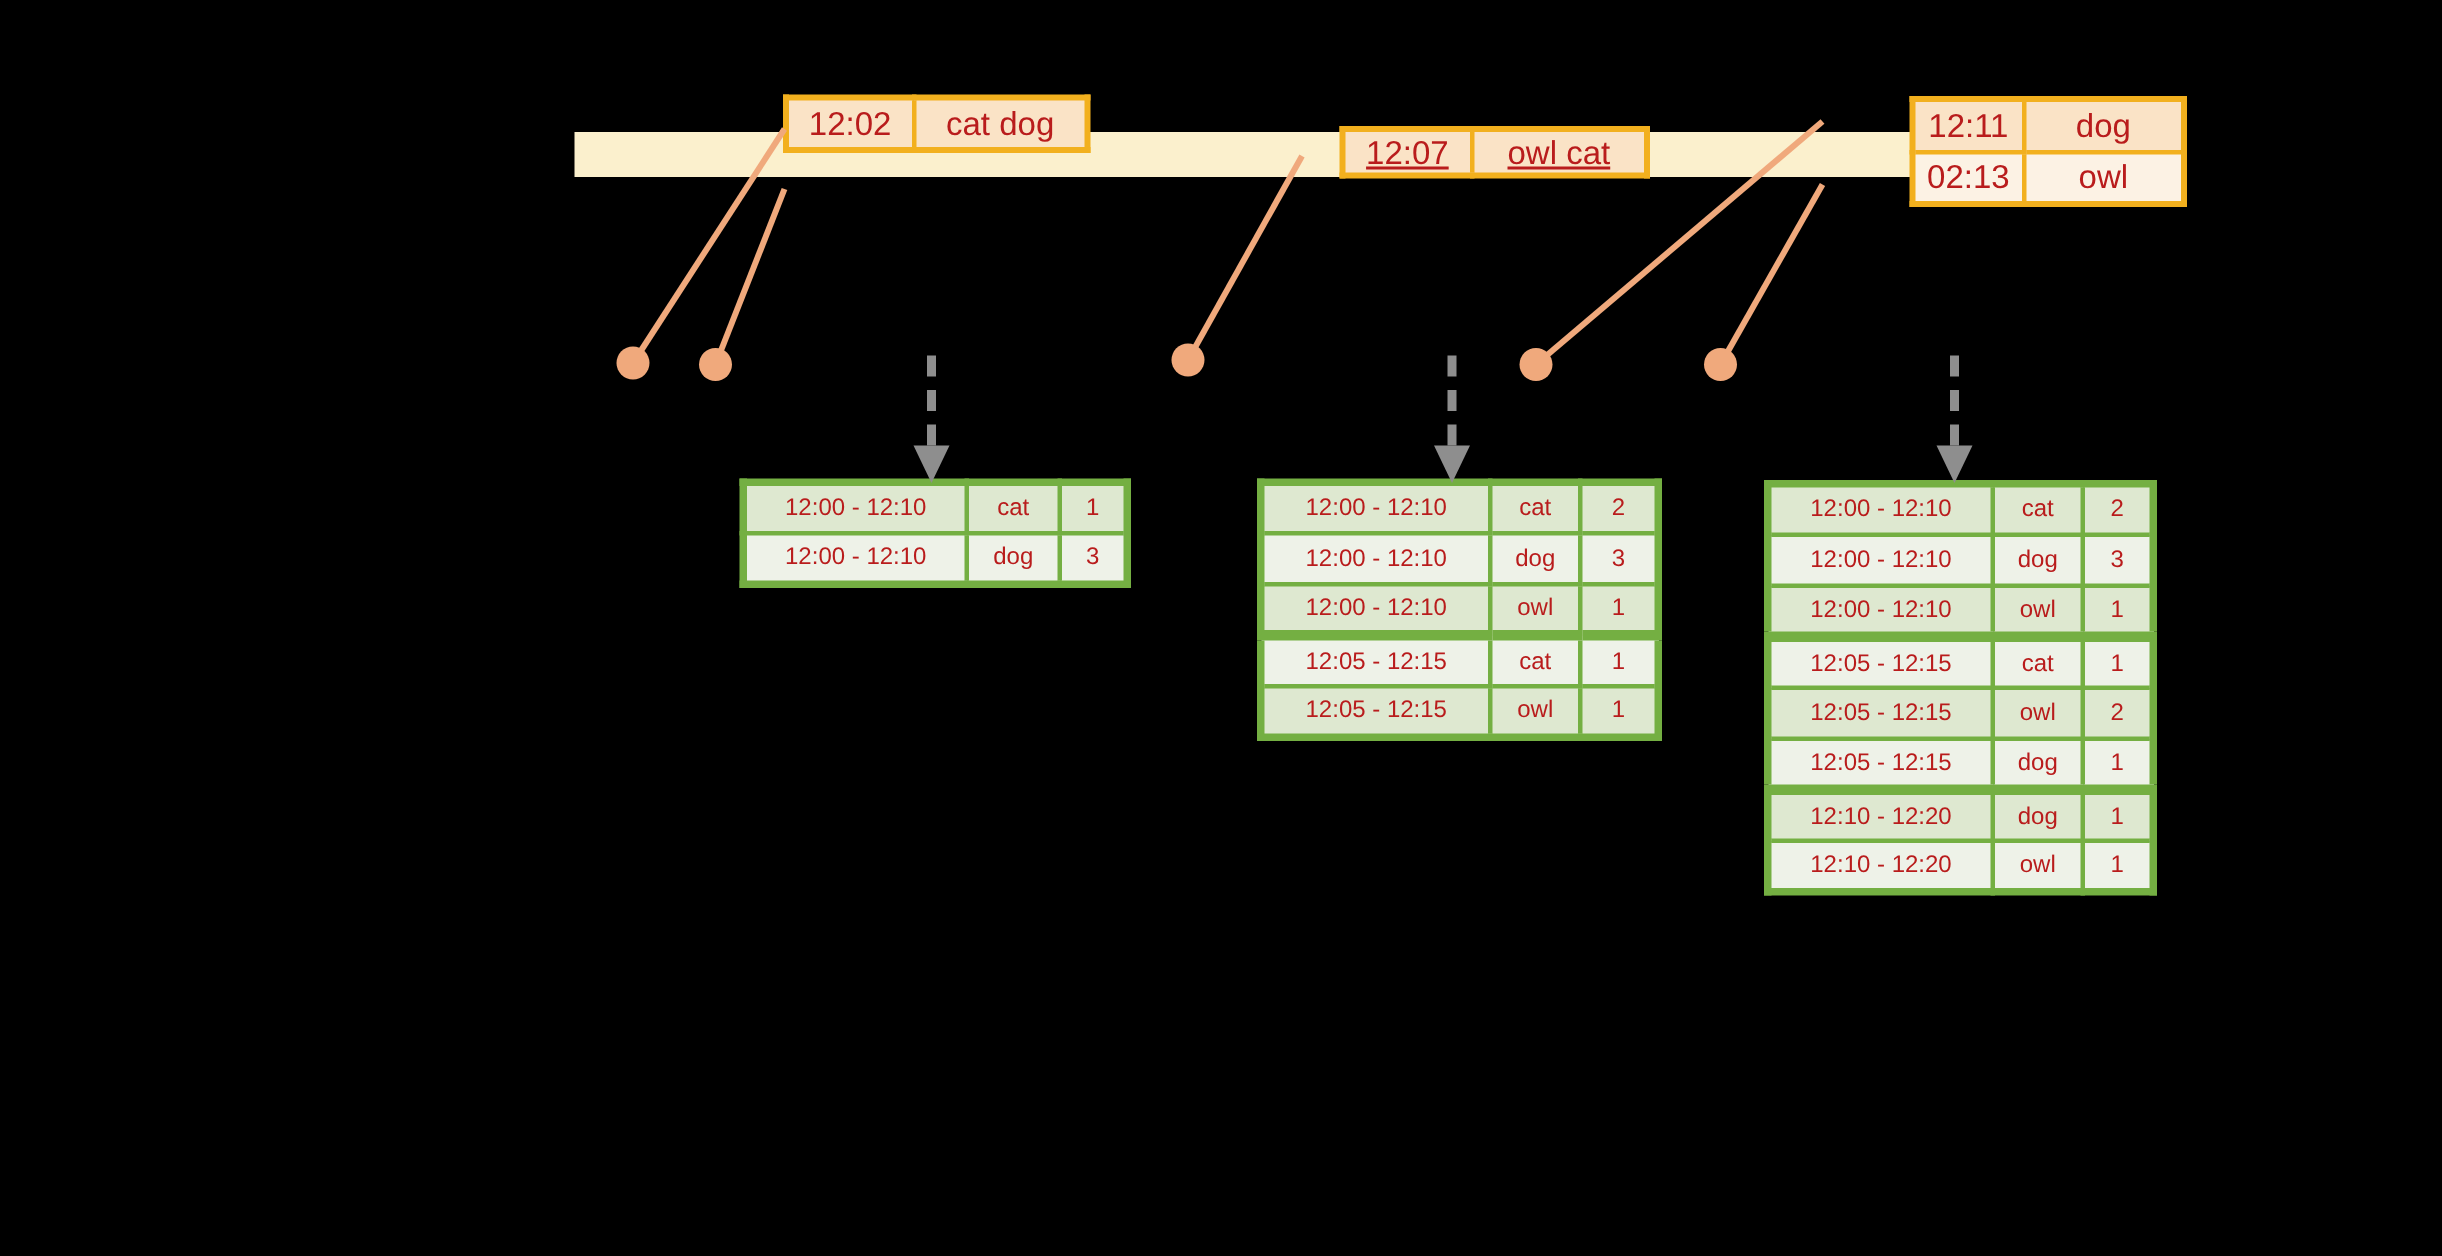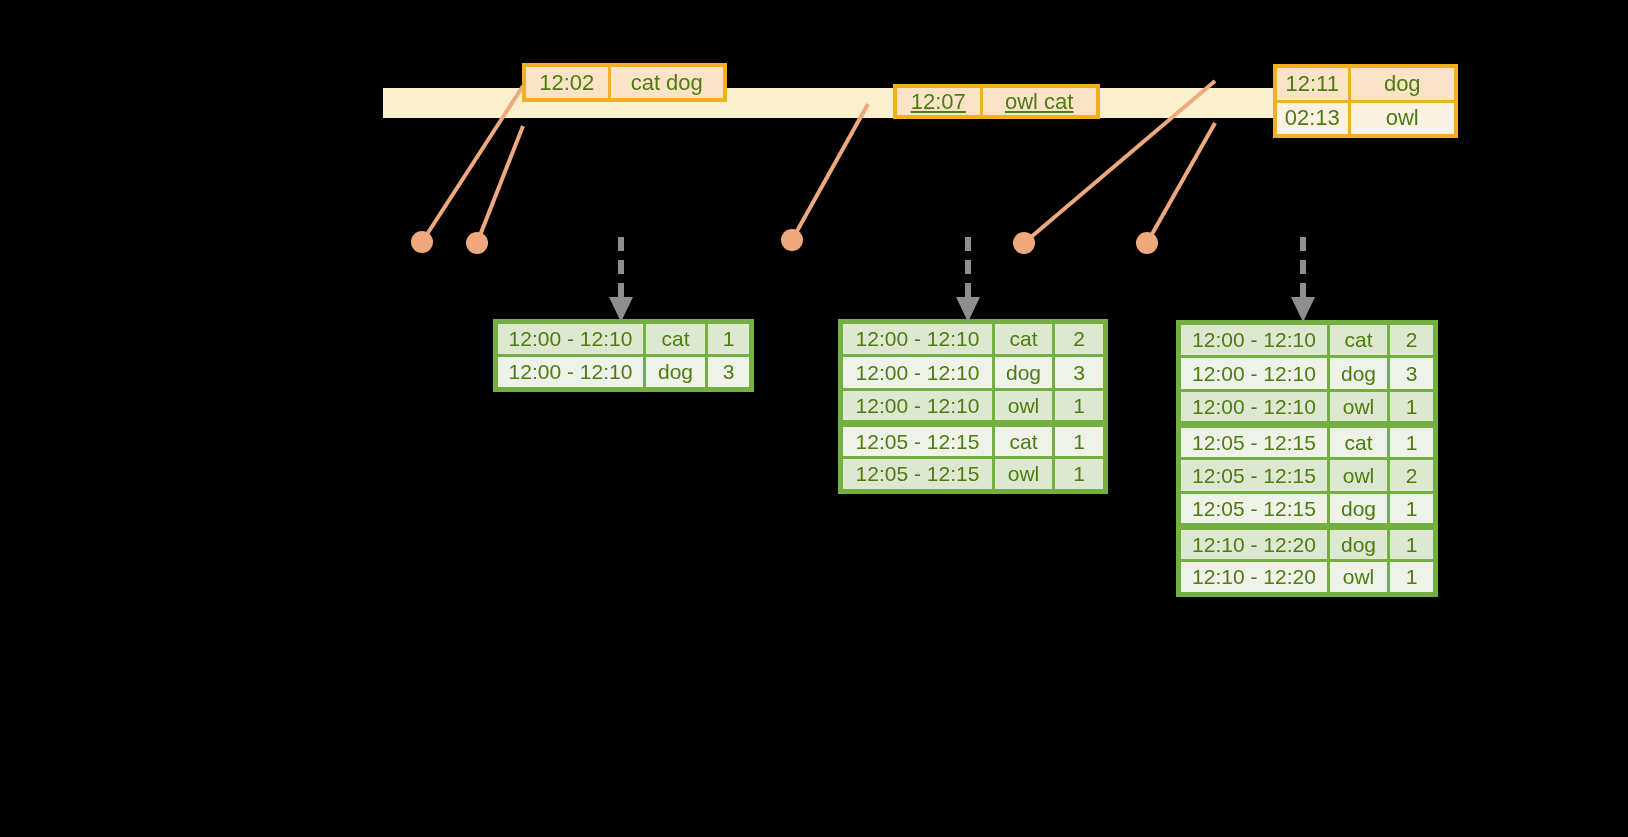--- a/index.html
+++ b/index.html
@@ -1,17 +1,17 @@
 <!DOCTYPE html>
 <html><head>
 <meta charset="utf-8">
 <style>
   html,body{margin:0;padding:0;background:#000;}
   #canvas{position:relative;width:1628px;height:837px;background:#000;overflow:hidden;
-          font-family:"Liberation Sans",sans-serif;color:#4d7c0f;}
+          font-family:"Liberation Sans",sans-serif;color:#b91c1c;}
   svg.layer{position:absolute;left:0;top:0;pointer-events:none;}
   #bg-layer{z-index:1;}
   table{position:absolute;border-collapse:collapse;table-layout:fixed;z-index:2;}
   #fg-layer{z-index:3;}
 
   
   .etable{border:4px solid #F2B01E;}
   .etable td{border:3px solid #F2B01E;text-align:center;vertical-align:middle;
              font-size:22px;padding:0;}
   .etable tr.peach td{background:#FAE3C6;}
@@ -19,21 +19,21 @@
   #etable-1{left:522px;top:63px;width:201px;}
   #etable-1 tr{height:35px;}
   #etable-2{left:893px;top:84px;width:203px;text-decoration:underline;}
   #etable-2 tr{height:31px;}
   #etable-3{left:1229px;top:64px;width:181px;margin-left:44px;}
   #etable-3 tr{height:35px;}
 
   
   .rtable{border:5px solid #74AF42;}
   .rtable td{border:3px solid #74AF42;text-align:center;vertical-align:middle;
-             font-size:21px;padding:0;}
+             font-size:16px;padding:0;}
   .rtable tr:nth-child(odd) td{background:#DEE8D0;}
   .rtable tr:nth-child(even) td{background:#EEF2E8;}
   .rtable tr.grp td{border-top-width:7px;}
   .rtable tr{height:34px;}
   #rtable-1{left:493px;top:319px;width:256px;}
   #rtable-2{left:838px;top:319px;width:265px;}
   #rtable-3{left:1176px;top:320px;width:257px;}
 </style>
 </head>
 <body>

